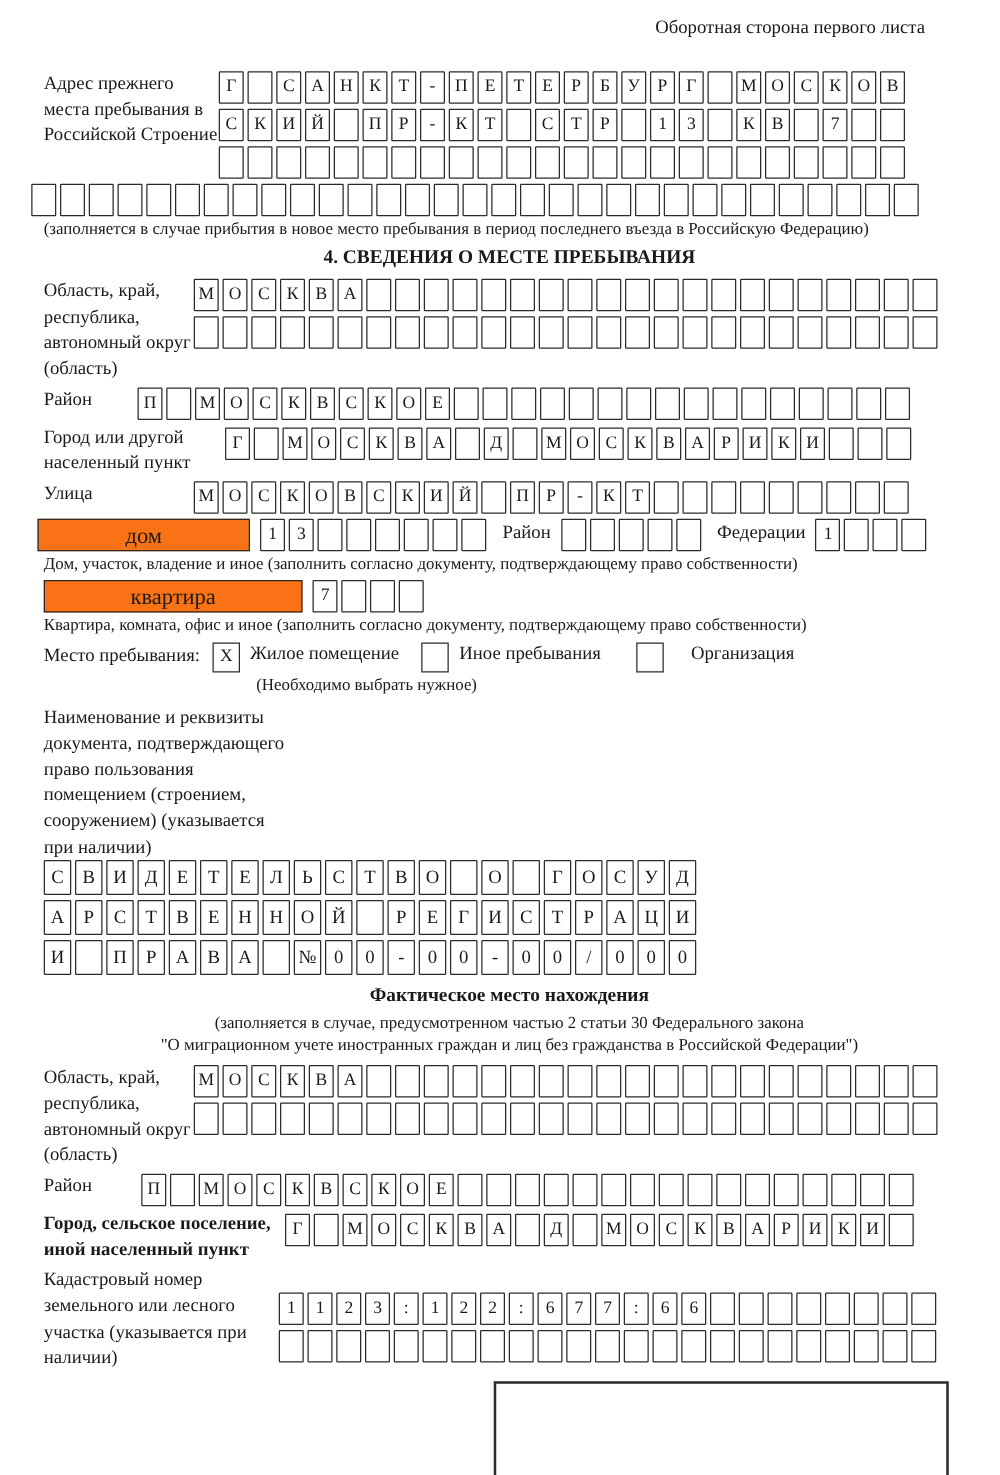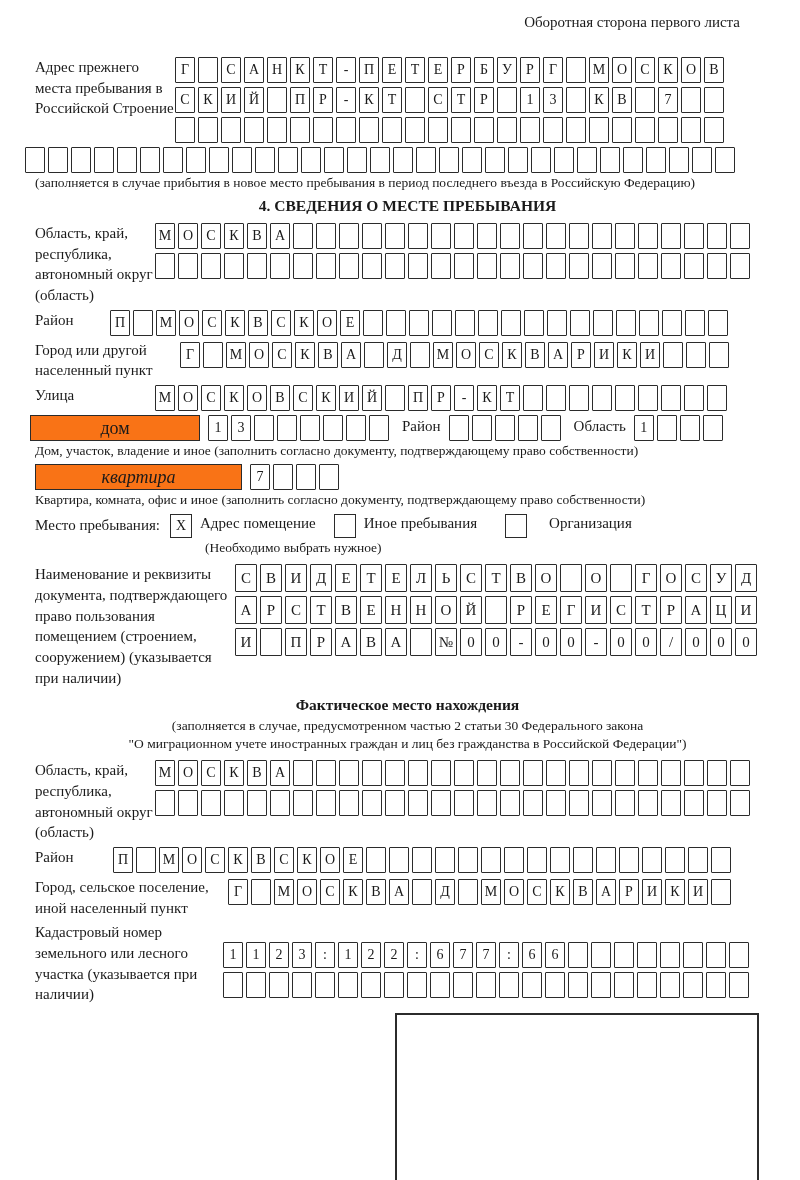--- a/index.html
+++ b/index.html
@@ -33,21 +33,21 @@
     width:20px;height:22px;border:1.5px solid #2b2b2b;margin-top:1px;
     display:flex;align-items:center;justify-content:center;font-size:14px;flex:0 0 auto;
   }
   .optlbl{font-size:15px;margin:2px 18px 0 8px;}
   .stay-note{font-size:13.5px;margin:0 0 8px 170px;}
   .fact-note{font-size:13.5px;text-align:center;margin:0 0 2px 0;}
   .confirm-box{
     width:360px;height:172px;border:2px solid #2b2b2b;
     margin:8px 0 6px 360px;background:#fff;
   }
-  .mb8{margin-bottom:8px;} .mb2{margin-bottom:2px;}
+  .mb8{margin-bottom:8px;flex-direction:column;} .mb2{margin-bottom:2px;}
 </style>
 </head>
 <body>
 
 <div class="page">
 
   <div class="hdr-note">Оборотная сторона первого листа</div>
 
   <div class="row">
     <div class="lbl" style="width:140px;">Адрес прежнего места пребывания в Российской Строение</div>
@@ -338,45 +338,45 @@
         <span class="cbox"></span>
       </div>
     <div class="inline-lbl">Район</div>
     <div class="boxes">
         <span class="cbox"></span>
         <span class="cbox"></span>
         <span class="cbox"></span>
         <span class="cbox"></span>
         <span class="cbox"></span>
       </div>
-    <div class="inline-lbl">Область</div>
+    <div class="inline-lbl">Федерации</div>
     <div class="boxes">
         <span class="cbox">1</span>
         <span class="cbox"></span>
         <span class="cbox"></span>
         <span class="cbox"></span>
       </div>
   </div>
   <div class="caption">Дом, участок, владение и иное (заполнить согласно документу, подтверждающему право собственности)</div>
 
   <div class="row mb2">
-    <div class="widebox" style="width:205px;font-style:italic;">квартира</div>
+    <div class="widebox" style="width:205px;">квартира</div>
     <div class="boxes" style="margin-left:8px;">
         <span class="cbox">7</span>
         <span class="cbox"></span>
         <span class="cbox"></span>
         <span class="cbox"></span>
       </div>
   </div>
   <div class="caption">Квартира, комната, офис и иное (заполнить согласно документу, подтверждающему право собственности)</div>
 
   <div class="row mb2">
     <span class="lbl" style="margin:2px 10px 0 0;">Место пребывания:</span>
     <span class="chk">X</span>
-    <span class="optlbl">Адрес помещение</span>
+    <span class="optlbl">Жилое помещение</span>
     <span class="chk"></span>
     <span class="optlbl" style="margin-right:28px;">Иное пребывания</span>
     <span class="chk"></span>
     <span class="optlbl" style="margin-left:22px;">Организация</span>
   </div>
   <div class="stay-note">(Необходимо выбрать нужное)</div>
 
   <div class="row mb8">
     <div class="lbl" style="width:200px;">Наименование и реквизиты документа, подтверждающего право пользования помещением (строением, сооружением) (указывается при наличии)</div>
     <div class="boxcol">
@@ -545,21 +545,21 @@
         <span class="cbox"></span>
         <span class="cbox"></span>
         <span class="cbox"></span>
         <span class="cbox"></span>
         <span class="cbox"></span>
         <span class="cbox"></span>
       </div>
   </div>
 
   <div class="row">
-    <div class="lbl" style="width:193px;">Город, сельское поселение, иной населенный пункт</div>
+    <div class="lbl" style="width:193px;font-weight:bold;">Город, сельское поселение, иной населенный пункт</div>
     <div class="boxes" style="margin-top:2px;">
         <span class="cbox">Г</span>
         <span class="cbox"></span>
         <span class="cbox">М</span>
         <span class="cbox">О</span>
         <span class="cbox">С</span>
         <span class="cbox">К</span>
         <span class="cbox">В</span>
         <span class="cbox">А</span>
         <span class="cbox"></span>

